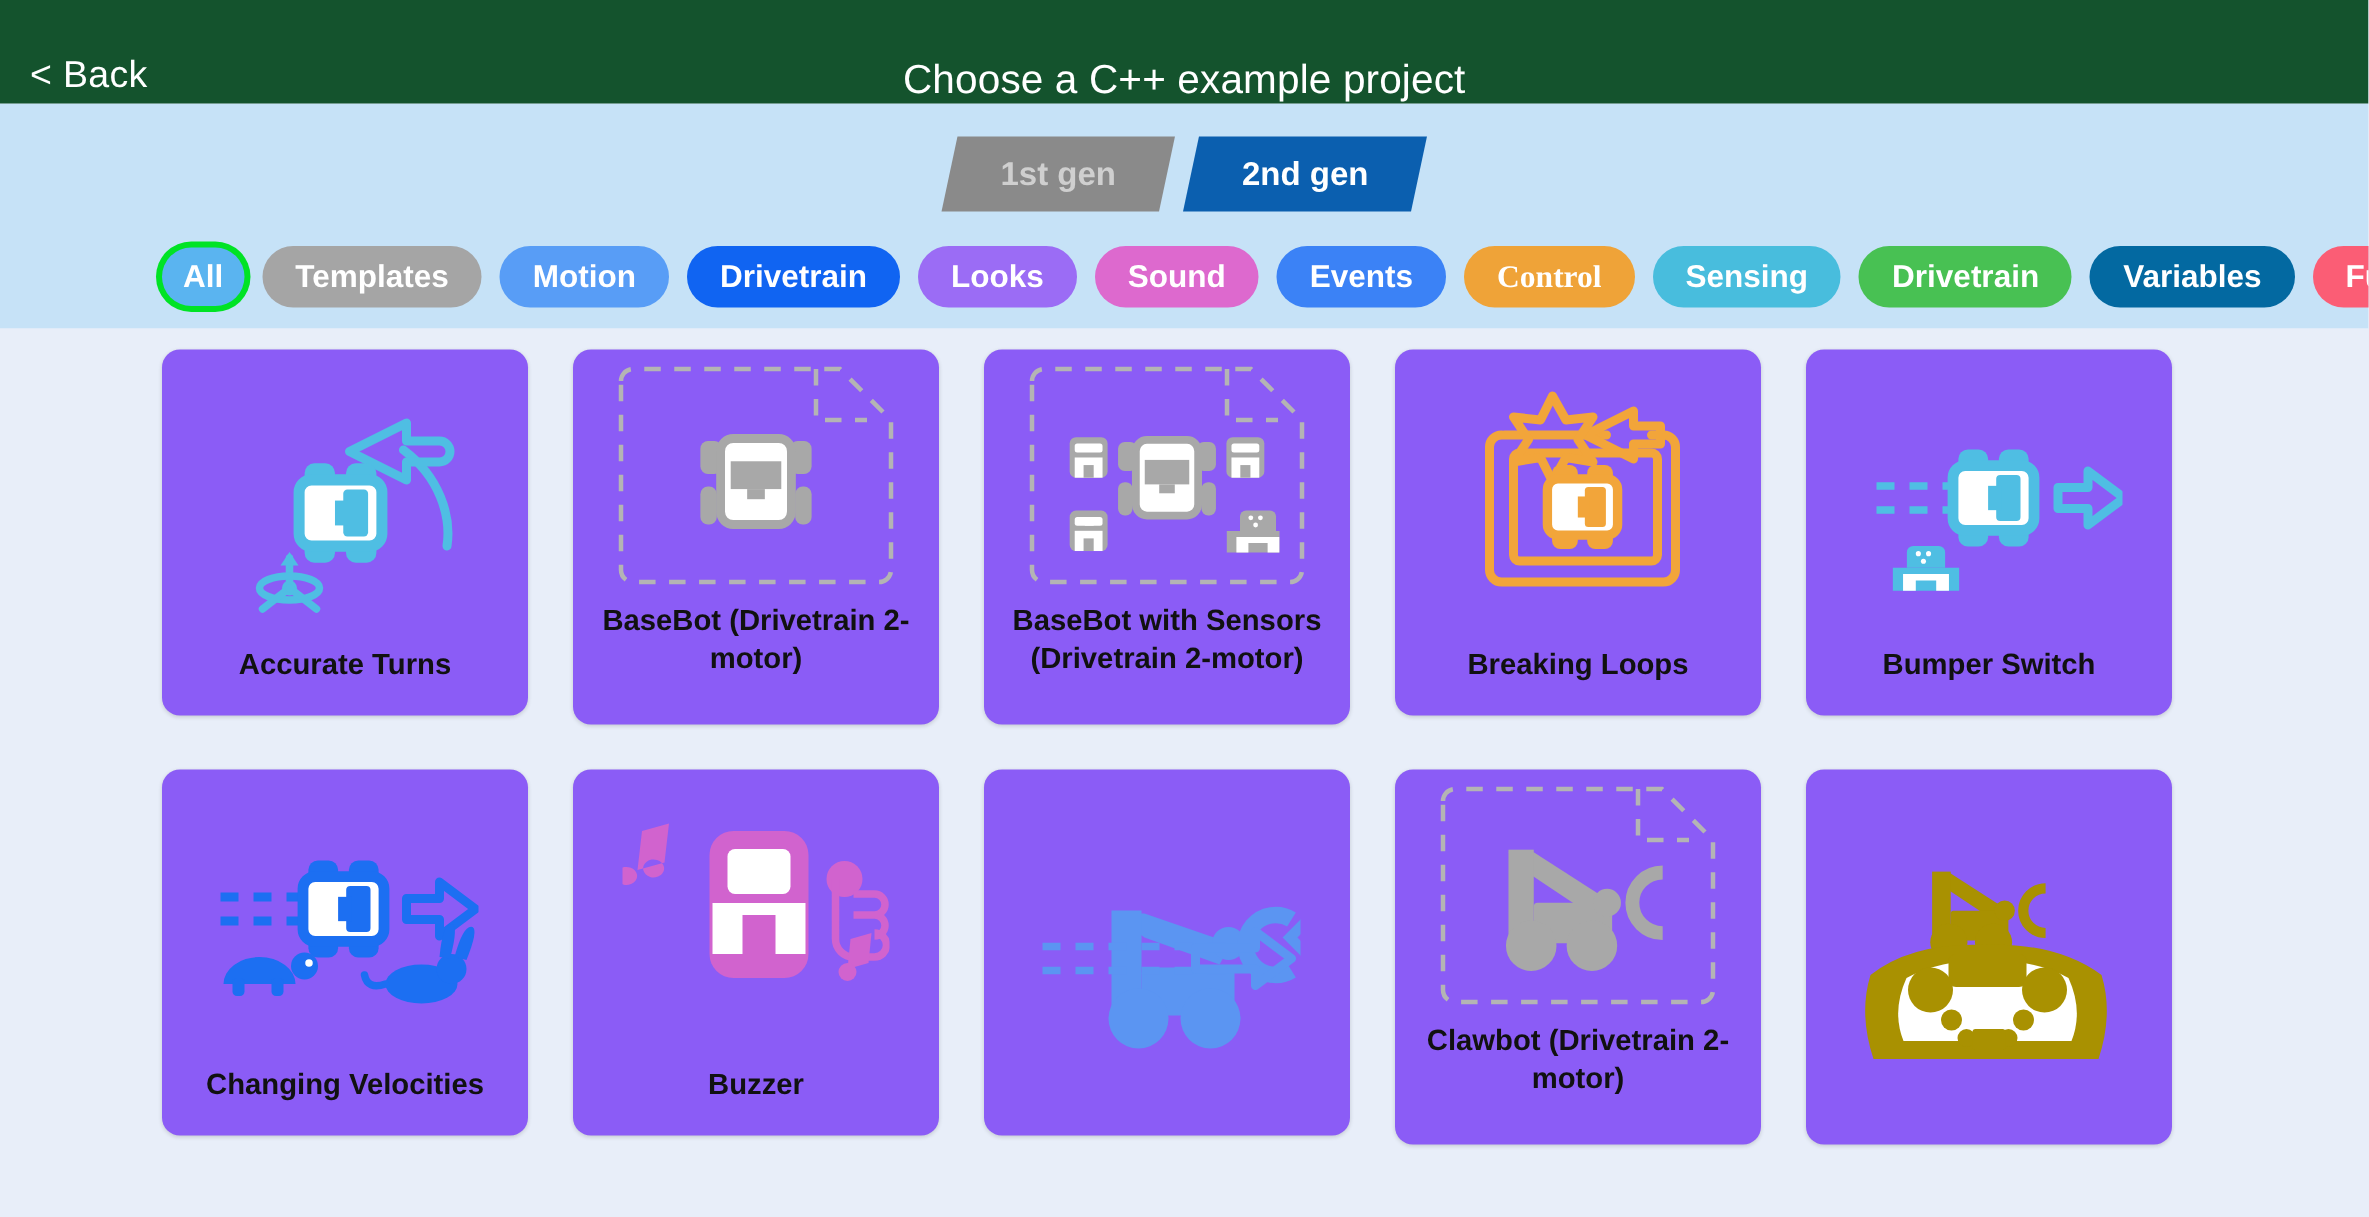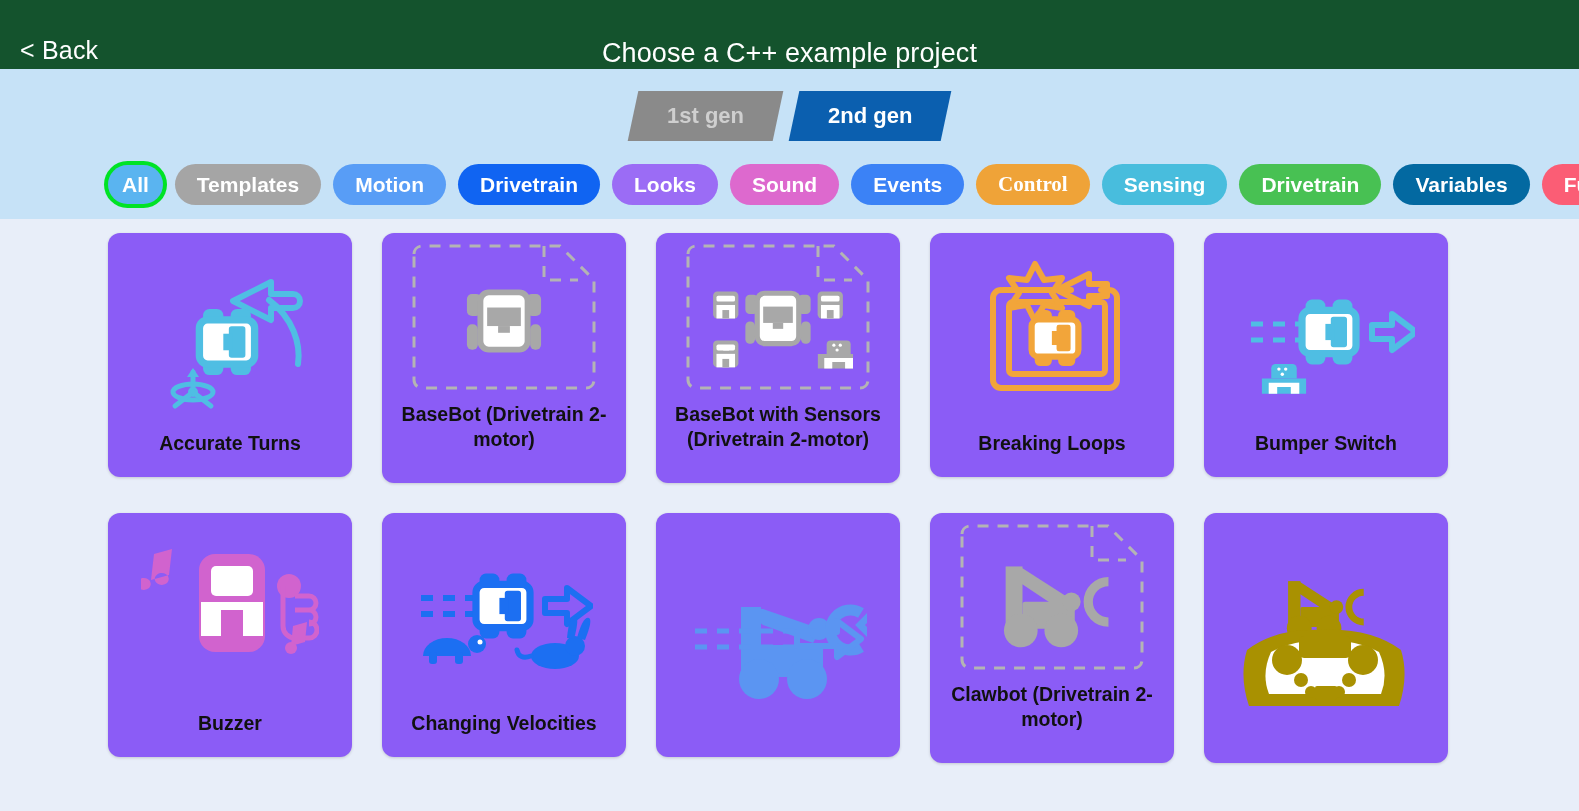--- a/index.html
+++ b/index.html
@@ -313,37 +313,20 @@
               <path d="M 31.7 122.7 h 30.599999999999998 v 11.049999999999999 h -8.5 v -6.8 h -13.6 v 6.8 h -8.5 z" fill="#fff"></path>
             </g>
           </svg>
         </div>
         <div class="card-label">Bumper Switch</div>
       </div>
       <div class="card">
         <div class="card-art">
           <svg width="178" height="150" viewBox="0 0 178 150">
             <g>
-              <path d="M 10 40 l 3 -26 l 18 -5 l -3 26 z M 8 40 a 7 6 0 1 0 0.1 0.1 M 26 35 a 7 6 0 1 0 0.1 0.1" fill="#D163CE"></path>
-              <rect x="58" y="14" width="66" height="98" rx="16" fill="#D163CE"></rect>
-              <rect x="70" y="26" width="42" height="30" rx="5" fill="#fff"></rect>
-              <path d="M 60 62 h 62 v 34 h -20 v -26 h -22 v 26 h -20 z" fill="#fff"></path>
-              <circle cx="148" cy="46" r="12" fill="#D163CE"></circle>
-              <path d="M 142 46 v 40 a 12 12 0 0 0 12 12 h 14 a 8 8 0 0 0 0 -16 M 154 56 h 14 a 7 7 0 0 1 0 14 M 154 70 h 14 a 7 7 0 0 1 0 14" fill="none" stroke="#D163CE" stroke-width="5"></path>
-              <path d="M 150 106 l 2 -20 l 14 -4 l -2 20 z" fill="#D163CE"></path>
-              <circle cx="150" cy="108" r="6" fill="#D163CE"></circle>
-            </g>
-          </svg>
-        </div>
-        <div class="card-label">Buzzer</div>
-      </div>
-      <div class="card">
-        <div class="card-art">
-          <svg width="178" height="150" viewBox="0 0 178 150">
-            <g>
               <line x1="6" y1="58" x2="62" y2="58" stroke="#1C6FF2" stroke-width="6" stroke-dasharray="12 10" stroke-linecap="butt"></line>
               <line x1="6" y1="74" x2="62" y2="74" stroke="#1C6FF2" stroke-width="6" stroke-dasharray="12 10" stroke-linecap="butt"></line>
               <rect x="64.6" y="33.599999999999994" width="19.8" height="16.2" rx="6.3" fill="#1C6FF2"></rect>
               <rect x="91.6" y="33.599999999999994" width="19.8" height="16.2" rx="6.3" fill="#1C6FF2"></rect>
               <rect x="64.6" y="82.19999999999999" width="19.8" height="16.2" rx="6.3" fill="#1C6FF2"></rect>
               <rect x="91.6" y="82.19999999999999" width="19.8" height="16.2" rx="6.3" fill="#1C6FF2"></rect>
               <rect x="60.99999999999999" y="44.4" width="54.00000000000001" height="43.2" rx="8.1" fill="#fff" stroke="#1C6FF2" stroke-width="7.2"></rect>
               <rect x="89.8" y="50.7" width="16.2" height="30.6" rx="2.7" fill="#1C6FF2"></rect>
               <rect x="84.4" y="57.9" width="9" height="16.2" fill="#1C6FF2"></rect>
               <path d="M 130 59 h 22 v -11 l 24 18 l -24 18 v -11 h -22 z" fill="none" stroke="#1C6FF2" stroke-width="6" stroke-linejoin="round"></path>
@@ -363,20 +346,37 @@
               </g>
             </g>
           </svg>
         </div>
         <div class="card-label">Changing Velocities</div>
       </div>
       <div class="card">
         <div class="card-art">
           <svg width="178" height="150" viewBox="0 0 178 150">
             <g>
+              <path d="M 10 40 l 3 -26 l 18 -5 l -3 26 z M 8 40 a 7 6 0 1 0 0.1 0.1 M 26 35 a 7 6 0 1 0 0.1 0.1" fill="#D163CE"></path>
+              <rect x="58" y="14" width="66" height="98" rx="16" fill="#D163CE"></rect>
+              <rect x="70" y="26" width="42" height="30" rx="5" fill="#fff"></rect>
+              <path d="M 60 62 h 62 v 34 h -20 v -26 h -22 v 26 h -20 z" fill="#fff"></path>
+              <circle cx="148" cy="46" r="12" fill="#D163CE"></circle>
+              <path d="M 142 46 v 40 a 12 12 0 0 0 12 12 h 14 a 8 8 0 0 0 0 -16 M 154 56 h 14 a 7 7 0 0 1 0 14 M 154 70 h 14 a 7 7 0 0 1 0 14" fill="none" stroke="#D163CE" stroke-width="5"></path>
+              <path d="M 150 106 l 2 -20 l 14 -4 l -2 20 z" fill="#D163CE"></path>
+              <circle cx="150" cy="108" r="6" fill="#D163CE"></circle>
+            </g>
+          </svg>
+        </div>
+        <div class="card-label">Buzzer</div>
+      </div>
+      <div class="card">
+        <div class="card-art">
+          <svg width="178" height="150" viewBox="0 0 178 150">
+            <g>
               <path d="M 52 46 h 22 l 58 20 l -8 14 l -50 -18 z" fill="#5B95F2"></path>
               <rect x="52" y="44" width="20" height="70" fill="#5B95F2"></rect>
               <rect x="72" y="82" width="62" height="32" rx="4" fill="#5B95F2"></rect>
               <circle cx="70" cy="116" r="20" fill="#5B95F2"></circle>
               <circle cx="118" cy="116" r="20" fill="#5B95F2"></circle>
               <circle cx="130" cy="66" r="11" fill="#5B95F2"></circle>
               <path d="M 172 50 a 20 20 0 1 0 0 34" fill="none" stroke="#5B95F2" stroke-width="11"></path>
               <rect x="176" y="50" width="24" height="24" transform="rotate(45 188 62)" fill="none" stroke="#5B95F2" stroke-width="7"></rect>
               <line x1="6" y1="68" x2="62" y2="68" stroke="#5B95F2" stroke-width="5" stroke-dasharray="12 10" stroke-linecap="butt"></line>
               <line x1="6" y1="84" x2="62" y2="84" stroke="#5B95F2" stroke-width="5" stroke-dasharray="12 10" stroke-linecap="butt"></line>

